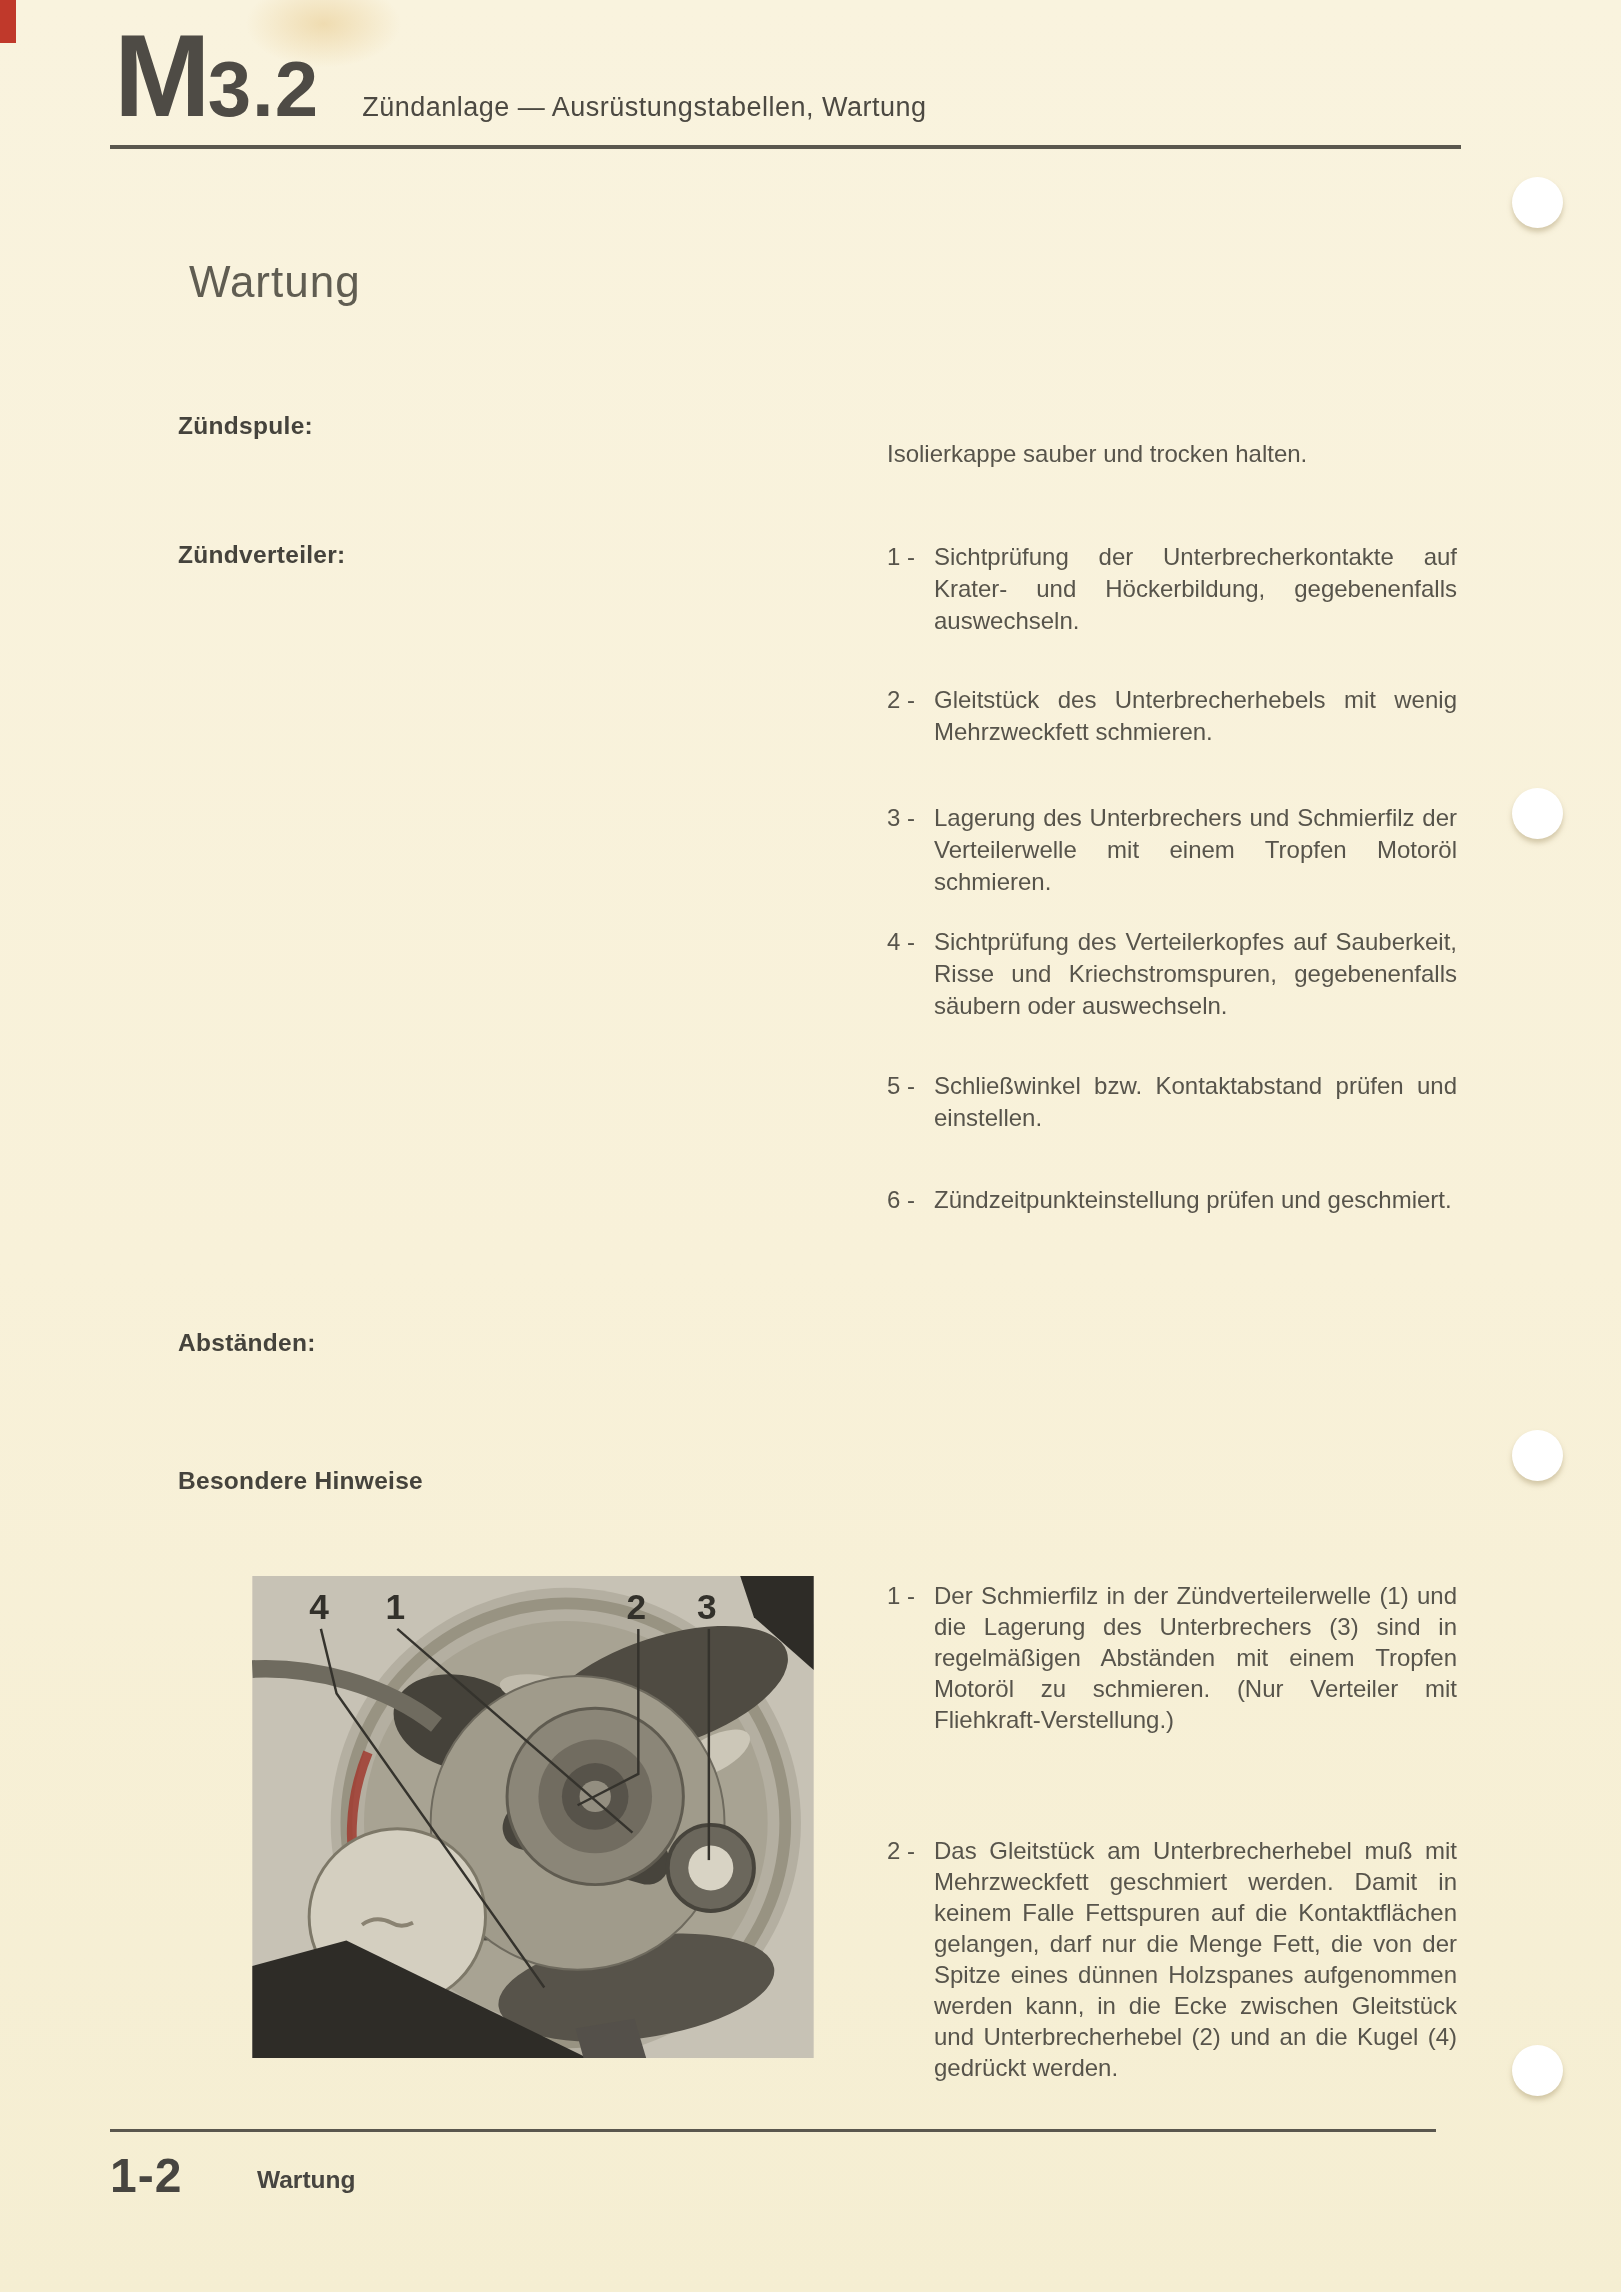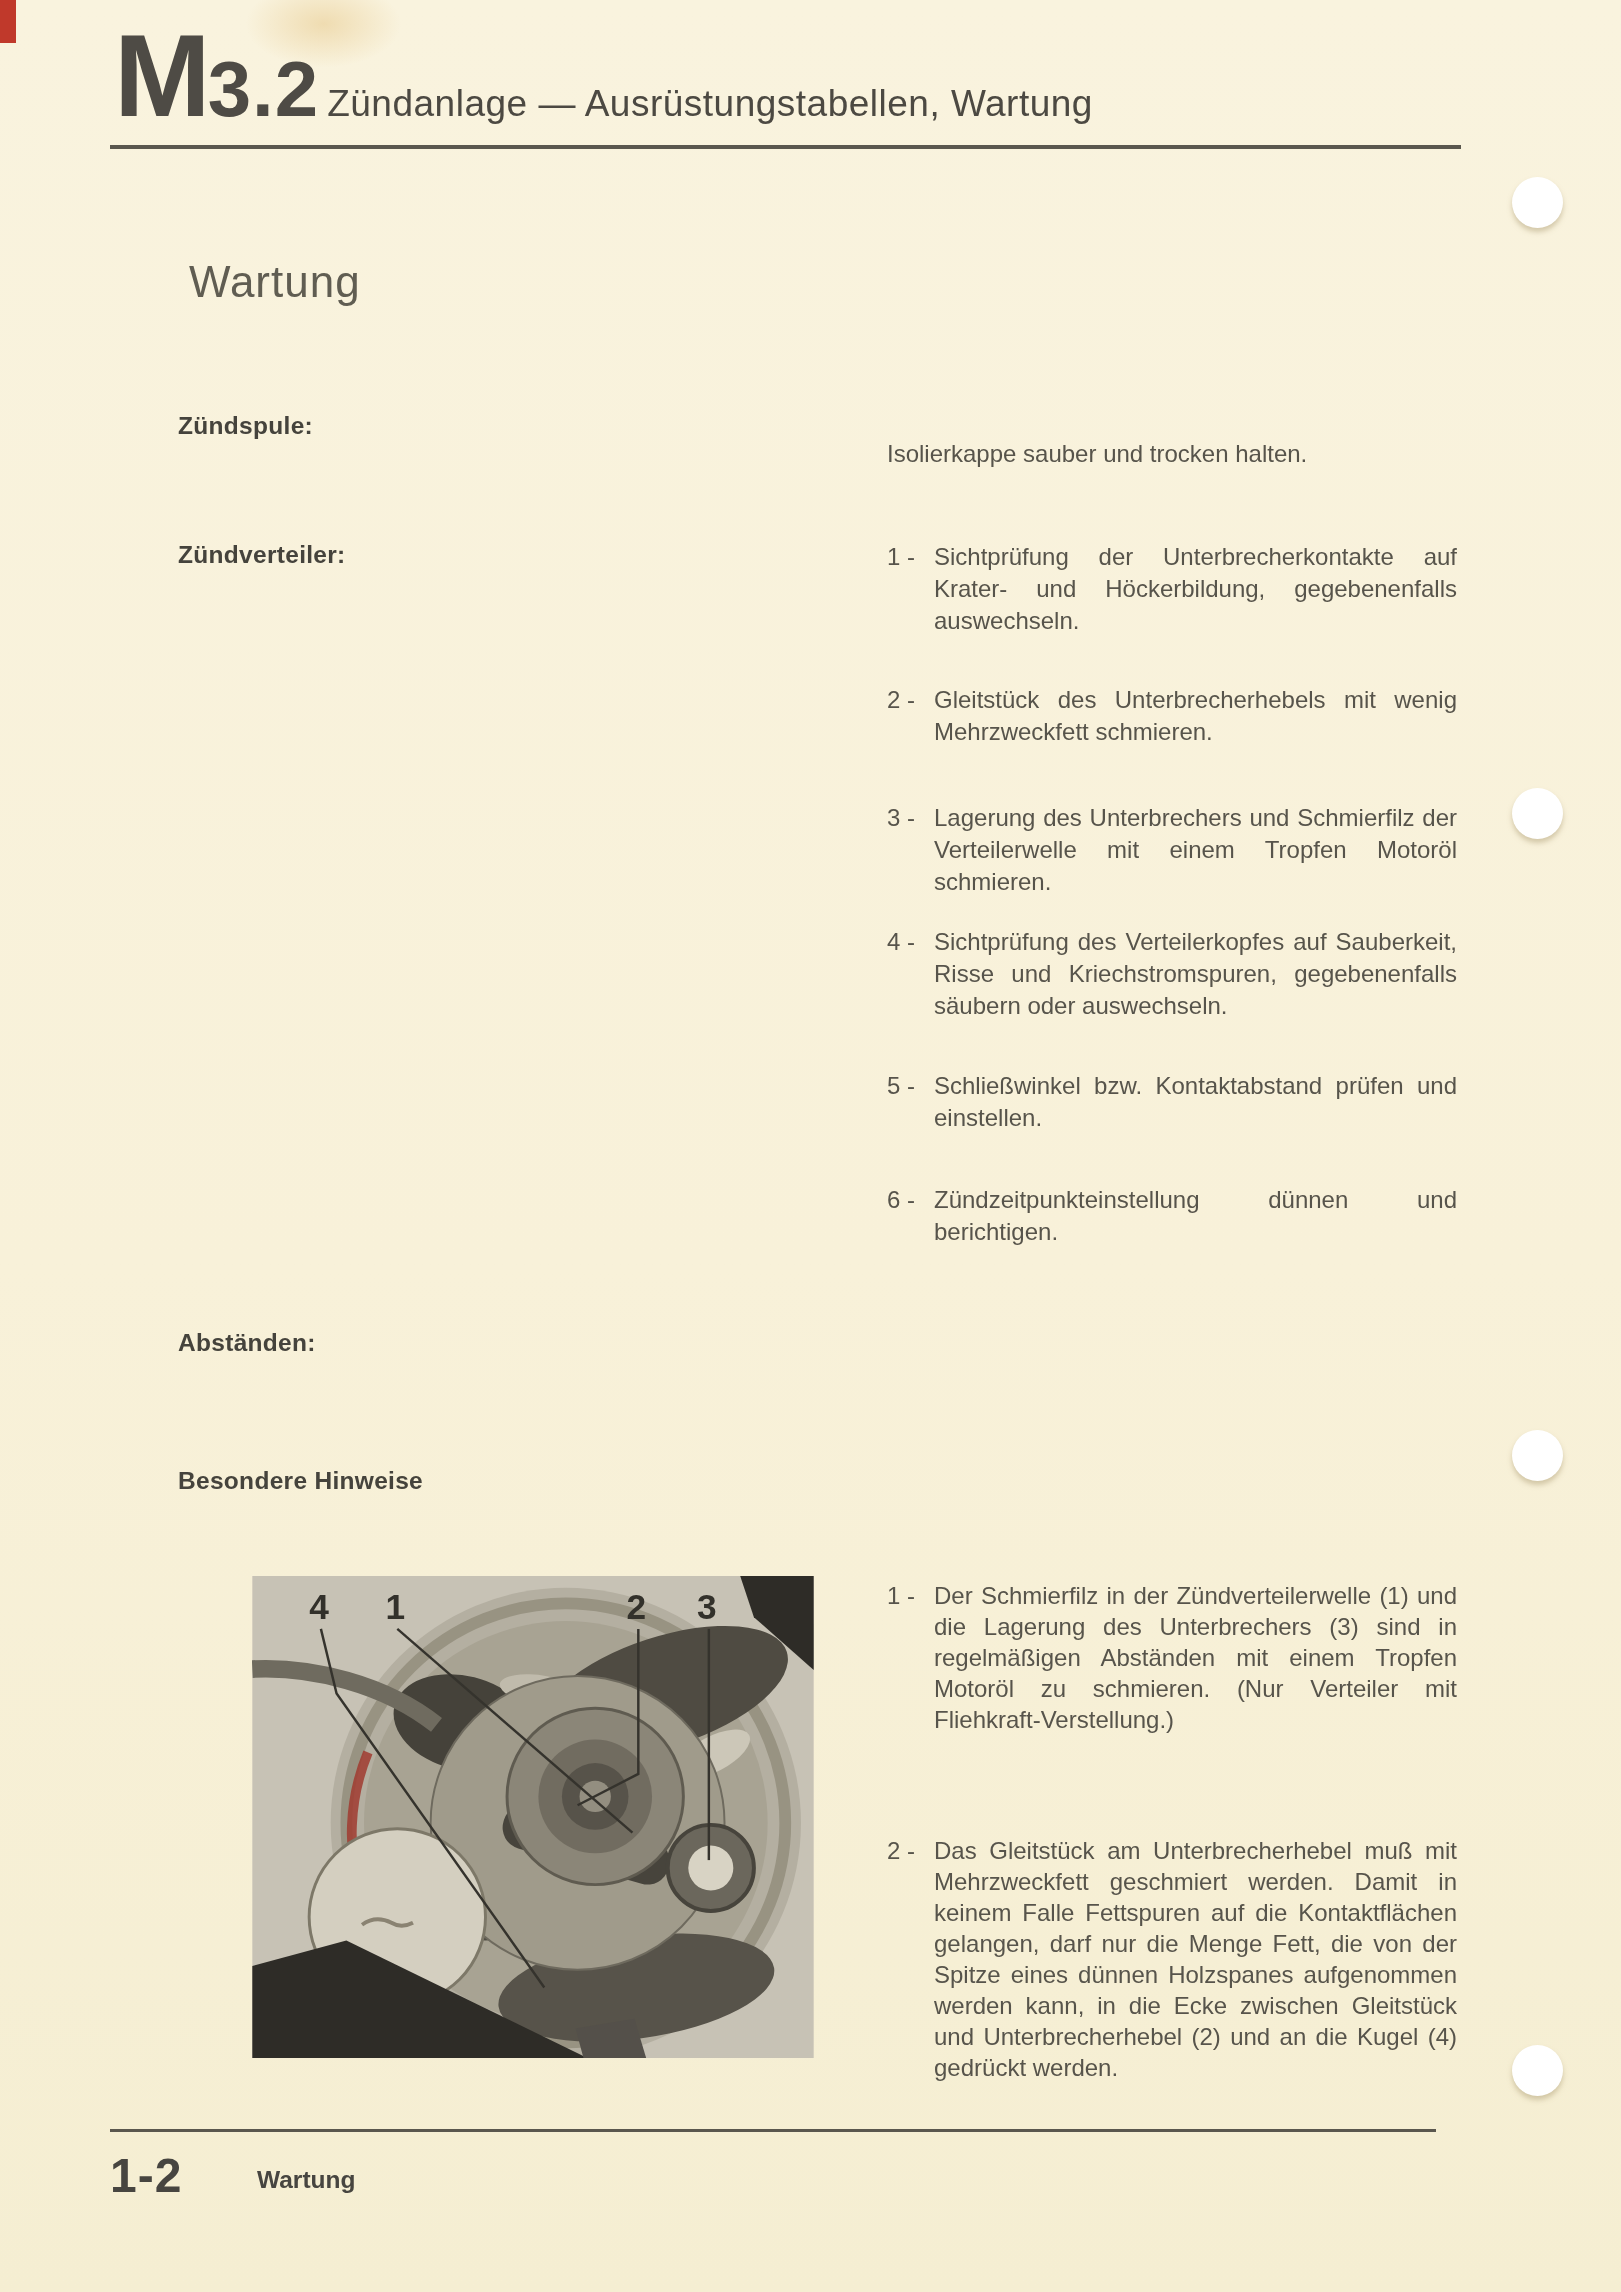--- a/index.html
+++ b/index.html
@@ -16,21 +16,21 @@
     content:"";position:absolute;left:245px;top:-19.6px;width:157px;height:88px;
     background:radial-gradient(ellipse at center,rgba(214,160,60,.28),rgba(214,160,60,0) 70%);
     pointer-events:none;
   }
   .red-corner{position:absolute;left:0;top:0;width:15.7px;height:43px;background:#c0392b;}
 
   
   .hdr{position:absolute;left:114px;top:17.6px;display:flex;align-items:baseline;white-space:nowrap;}
   .hdr .m{font-size:116px;font-weight:bold;color:#4e4b45;line-height:1;letter-spacing:-2.9px;}
   .hdr .ms{font-size:78px;font-weight:bold;color:#4e4b45;line-height:1;letter-spacing:1px;}
-  .hdr .sub{font-size:37px;color:#4c4942;margin-left:8px;letter-spacing:0.5px;}
+  .hdr .sub{font-size:27px;color:#4c4942;margin-left:43px;letter-spacing:0.5px;}
   .hrule{position:absolute;left:110px;top:145px;width:1351px;height:3.9px;background:#5a574e;}
 
   .title{position:absolute;left:189px;top:257px;font-size:44px;color:#605d52;letter-spacing:1px;}
 
   .lbl{position:absolute;left:178px;font-size:24.5px;font-weight:bold;color:#45433c;letter-spacing:0.3px;}
 
   .rt{position:absolute;left:887px;width:568px;font-size:24px;color:#57544b;line-height:32px;margin-top:26px;}
 
   .item{position:absolute;left:887px;width:570px;display:flex;font-size:24px;color:#57544b;line-height:32px;}
   .item .n{width:47px;flex:none;white-space:nowrap;}
@@ -83,21 +83,21 @@
   <div class="item" style="top:926px">
     <span class="n">4 -</span>
     <div class="t">Sichtprüfung des Verteilerkopfes auf Sauberkeit, Risse und Kriechstromspuren, gegebenenfalls säubern oder auswechseln.</div>
   </div>
   <div class="item" style="top:1070px">
     <span class="n">5 -</span>
     <div class="t">Schließwinkel bzw. Kontaktabstand prüfen und einstellen.</div>
   </div>
   <div class="item" style="top:1184px">
     <span class="n">6 -</span>
-    <div class="t">Zündzeitpunkteinstellung dünnen und berichtigen.</div>
+    <div class="t">Zündzeitpunkteinstellung prüfen und geschmiert.</div>
   </div>
 
   <div class="lbl" style="top:1329px">Abständen:</div>
 
   <div class="lbl" style="top:1467px">Besondere Hinweise</div>
 
   <div class="item tight" style="top:1580px">
     <span class="n">1 -</span>
     <div class="t">Der Schmierfilz in der Zündverteilerwelle (1) und die Lagerung des Unterbrechers (3) sind in regelmäßigen Abständen mit einem Tropfen Motoröl zu schmieren. (Nur Verteiler mit Fliehkraft-Verstellung.)</div>
   </div>

